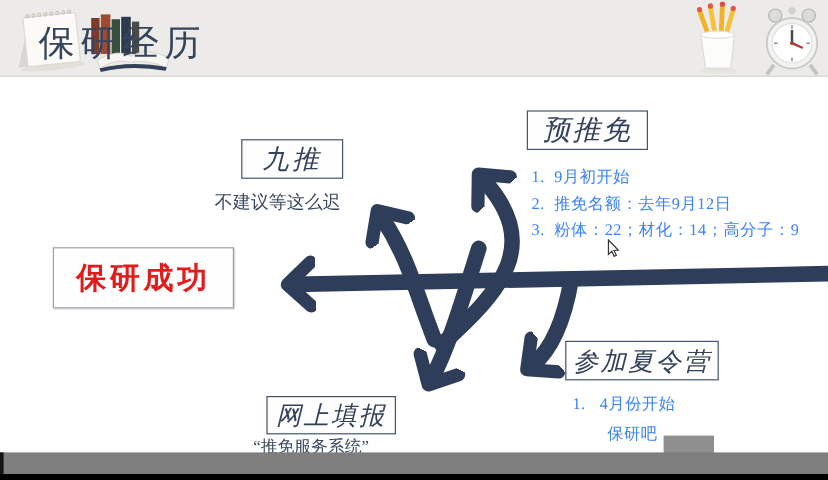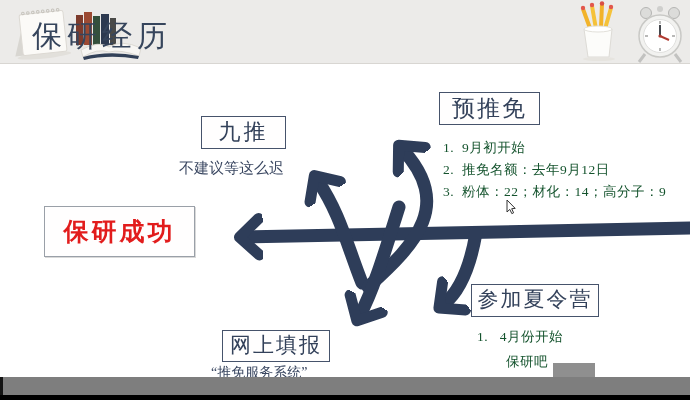--- a/index.html
+++ b/index.html
@@ -9,26 +9,26 @@
   }
   .abs{position:absolute;}
   
   .header{left:0;top:0;width:690px;height:63px;background:#ecebe9;border-bottom:1px solid #d8d6d2;z-index:2;}
   .title{left:0;top:16px;width:690px;text-align:left;padding-left:32px;box-sizing:border-box;
          font-size:30px;letter-spacing:5px;color:#36455c;font-weight:500;z-index:3;}
   
   .arrows{left:0;top:0;z-index:1;pointer-events:none;}
   
   .lblbox{background:#fffefe;border:1px solid #46536b;color:#33415a;text-align:center;z-index:4;
-          display:flex;justify-content:center;box-sizing:border-box;}
+          display:flex;align-items:center;justify-content:center;box-sizing:border-box;font-style:italic;}
   .goalbox{background:#fffefe;border:1px solid #9aa0a8;box-shadow:1px 1px 0 #d9d9d9;color:#e21c1c;
            font-weight:bold;text-align:right;z-index:4;display:flex;align-items:center;justify-content:center;
            font-size:25px;letter-spacing:3px;box-sizing:border-box;}
   .note{color:#3a4761;font-size:15px;z-index:4;white-space:pre;}
-  .list{color:#14532d;font-size:13.5px;letter-spacing:0.5px;z-index:3;}
+  .list{color:#3b82f6;font-size:13.5px;letter-spacing:0.5px;z-index:3;}
   .list div{white-space:pre;}
   .yt-list div{line-height:22px;}
   .xly-list div{line-height:25px;}
   
   .scrub-blob{left:553px;top:363px;width:42px;height:15px;background:#8f8f8f;z-index:5;}
   .progress-bar{left:0;top:377px;width:690px;height:18px;background:#7e7e7e;border-left:3px solid #141414;box-sizing:border-box;z-index:6;}
   .footer-strip{left:0;top:395px;width:690px;height:5px;background:#000;z-index:6;}
   .cursor{z-index:7;pointer-events:none;}
 </style>
 </head>

